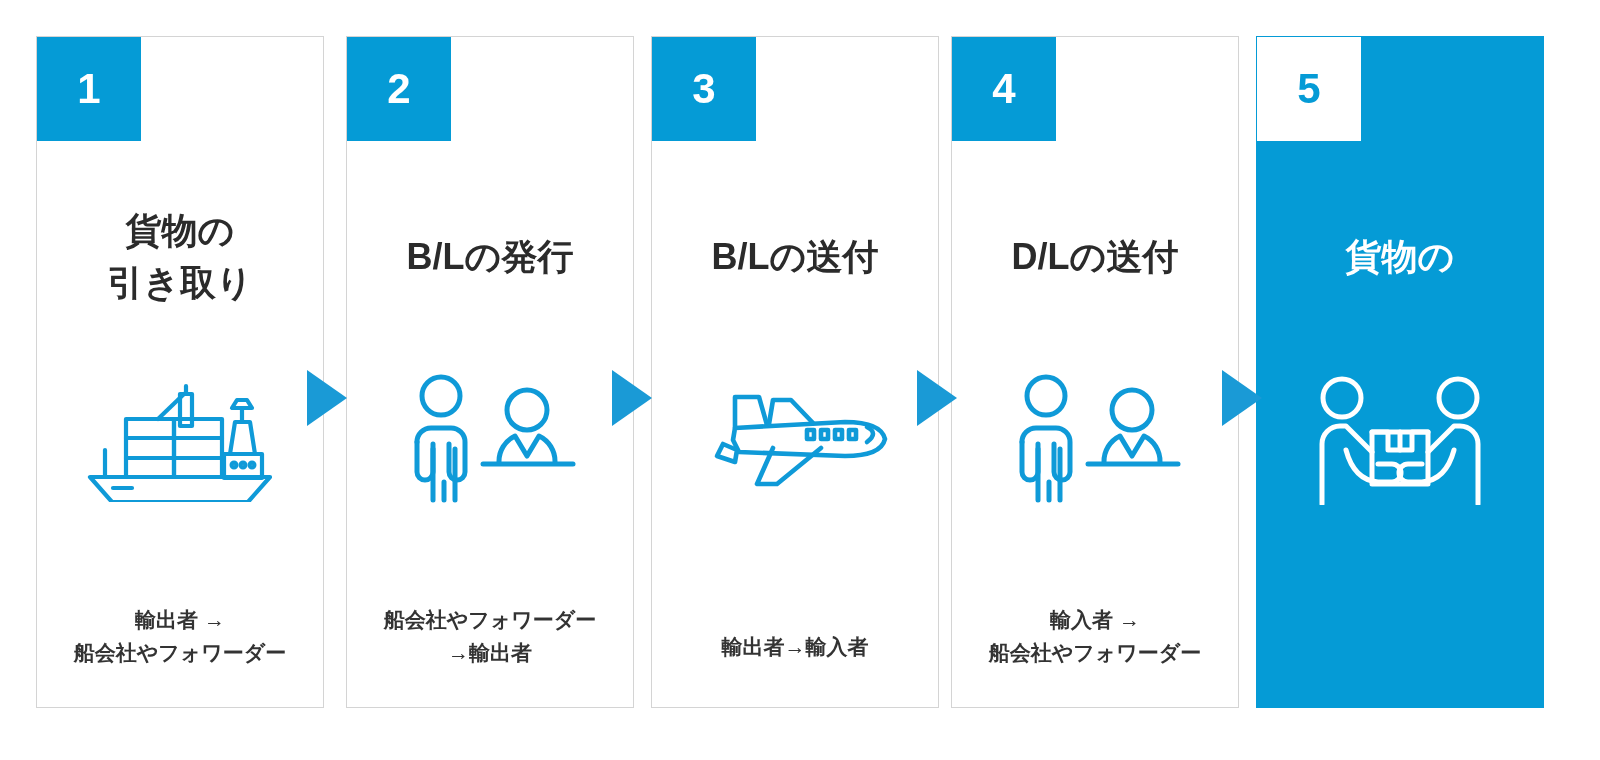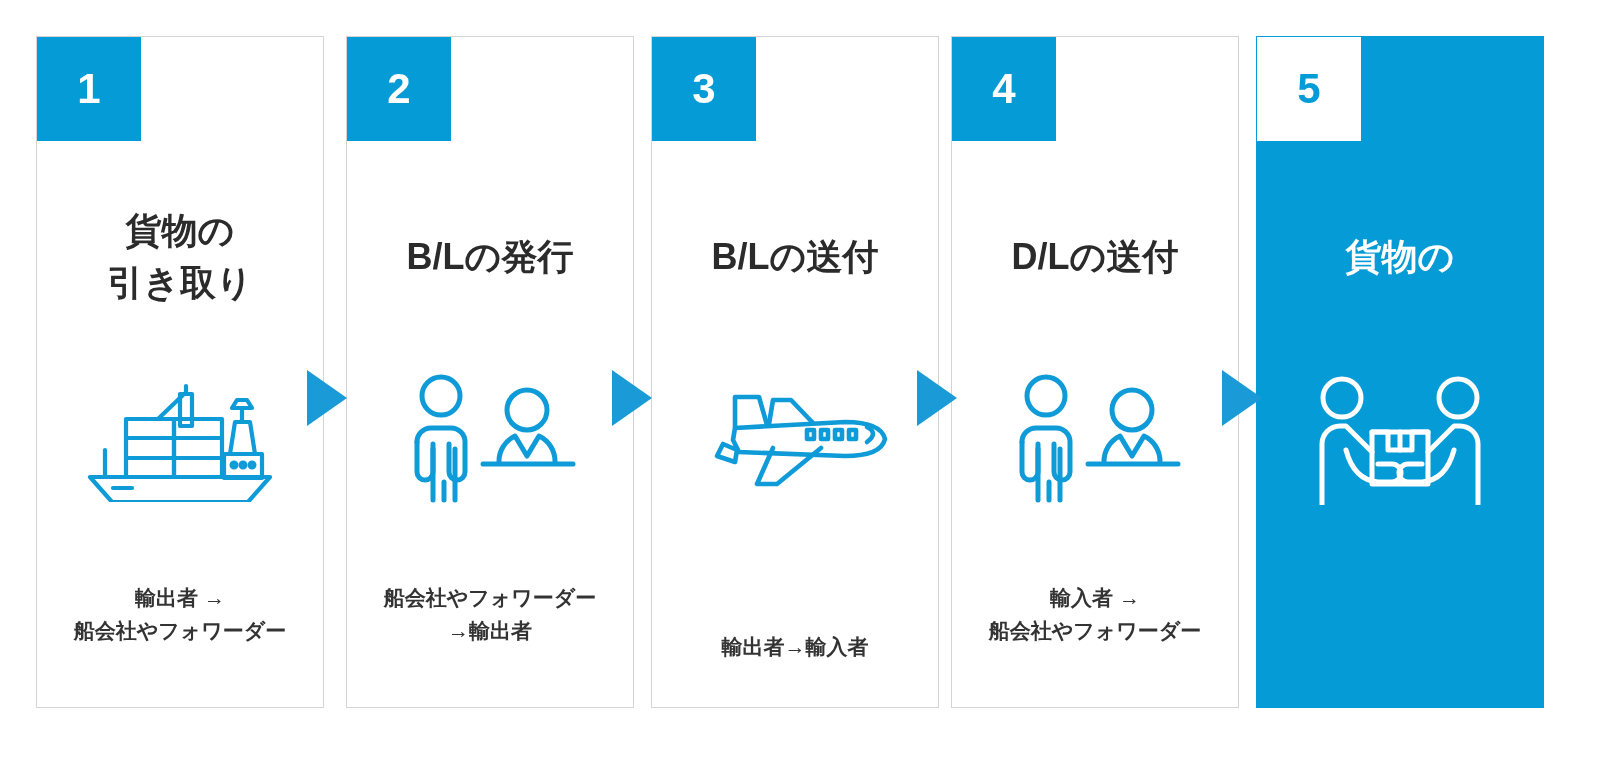--- a/index.html
+++ b/index.html
@@ -96,21 +96,21 @@
 
   .caption {
     position: absolute;
     left: 0;
     right: 0;
     top: 545px;
     height: 110px;
     display: flex;
     flex-direction: column;
     align-items: center;
-    justify-content: flex-start;
+    justify-content: center;
     color: #333333;
     font-size: 21px;
     font-weight: bold;
     line-height: 1.55;
     text-align: center;
     padding: 0 6px;
     box-sizing: border-box;
   }
   .card.active .caption {
     color: #ffffff;

